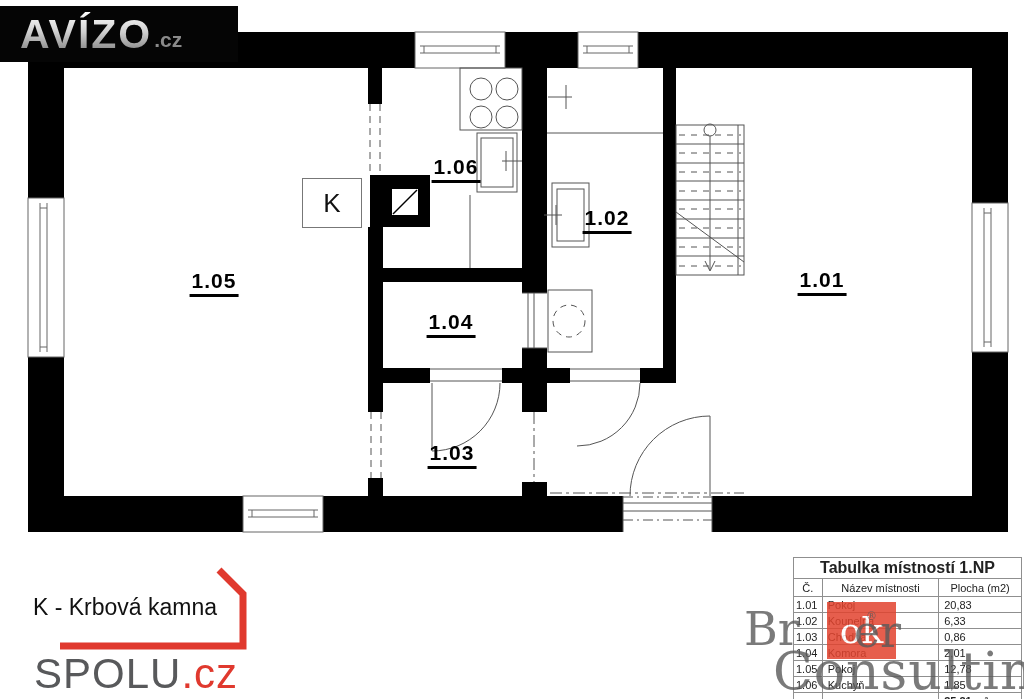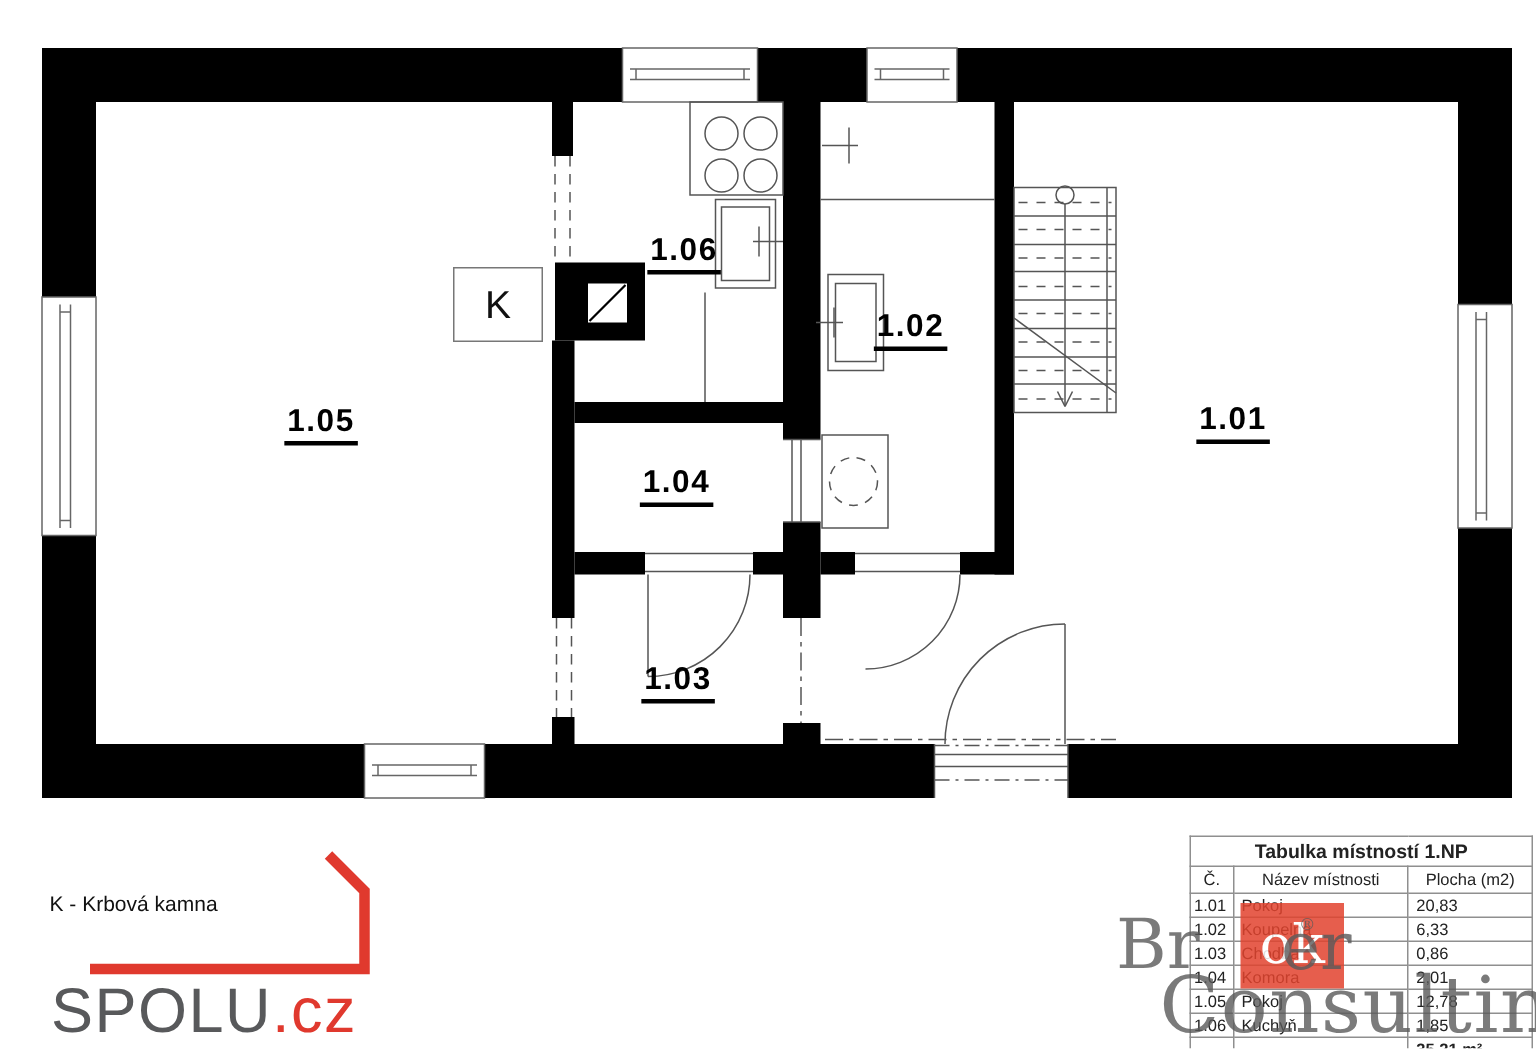--- a/index.html
+++ b/index.html
@@ -11,29 +11,29 @@
   .fireplace-k{position:absolute;left:302px;top:178px;width:58px;height:48px;border:1px solid #777;
     background:#fff;display:flex;align-items:center;justify-content:center;font-size:26px;color:#111;}
   
   .avizo{position:absolute;left:0;top:6px;width:238px;height:56px;background:#050505;
     display:flex;align-items:center;padding-left:20px;box-sizing:border-box;z-index:5;}
   .avizo .main{font-weight:900;font-size:41px;letter-spacing:2px;
     background:linear-gradient(180deg,#ffffff 0%,#cfcfcf 45%,#6e6e6e 100%);
     -webkit-background-clip:text;background-clip:text;color:transparent;}
   .avizo .tld{font-weight:bold;font-size:21px;color:#8a8a8a;margin-left:2px;margin-top:12px;}
   
-  .legend-text{position:absolute;left:33px;top:594px;font-size:14px;color:#111;z-index:6;}
+  .legend-text{position:absolute;left:33px;top:594px;font-size:23px;color:#111;z-index:6;}
   .rs-line1{position:absolute;left:67px;top:602px;font-size:40px;font-weight:900;color:#58595b;letter-spacing:1px;z-index:4;}
   .rs-line2{position:absolute;left:34px;top:650px;font-size:42px;font-weight:400;color:#58595b;letter-spacing:1px;z-index:4;}
   .rs-line2 .tld{color:#e0392e;}
   
   .room-table{position:absolute;left:793px;top:557px;width:229px;border-collapse:collapse;z-index:1;
     font-size:11px;color:#222;}
   .room-table td{border:1px solid #8f8f8f;padding:1px 5px;height:13px;vertical-align:middle;}
-  .room-table .t-title{font-weight:bold;font-size:13px;text-align:center;height:17px;}
+  .room-table .t-title{font-weight:bold;font-size:16px;text-align:center;height:17px;}
   .room-table .t-head{text-align:center;height:15px;}
   .room-table .c-no{width:24px;padding:1px 2px;}
   .room-table .c-name{width:112px;}
   .room-table .c-area{width:76px;}
   .room-table .t-total{font-weight:bold;}
   
   .wm{position:absolute;z-index:3;font-family:"DejaVu Serif",serif;color:#5a5a5a;opacity:0.8;}
   .wm-box{position:absolute;left:827px;top:602px;width:69px;height:57px;background:#e2432e;opacity:0.85;z-index:3;
     display:flex;align-items:center;justify-content:center;font-family:"DejaVu Serif",serif;
     color:#fff;font-size:36px;}
@@ -228,20 +228,24 @@
   <div class="room-label" style="left:456px;top:169px;">1.06</div>
   <div class="room-label" style="left:607px;top:220px;">1.02</div>
   <div class="room-label" style="left:451px;top:324px;">1.04</div>
   <div class="room-label" style="left:452px;top:455px;">1.03</div>
   <div class="room-label" style="left:822px;top:282px;">1.01</div>
 
   <div class="fireplace-k">
     <span>K</span>
   </div>
 
+  <div class="avizo">
+    <span class="main">AVÍZO</span>
+    <span class="tld">.cz</span>
+  </div>
 
   <div class="legend-text">K - Krbová kamna</div>
   <div class="rs-line2">
     <span>SPOLU</span><span class="tld">.cz</span>
   </div>
 
   <table class="room-table">
     <tbody>
         <tr>
       <td class="t-title" colspan="3">Tabulka místností 1.NP</td>

